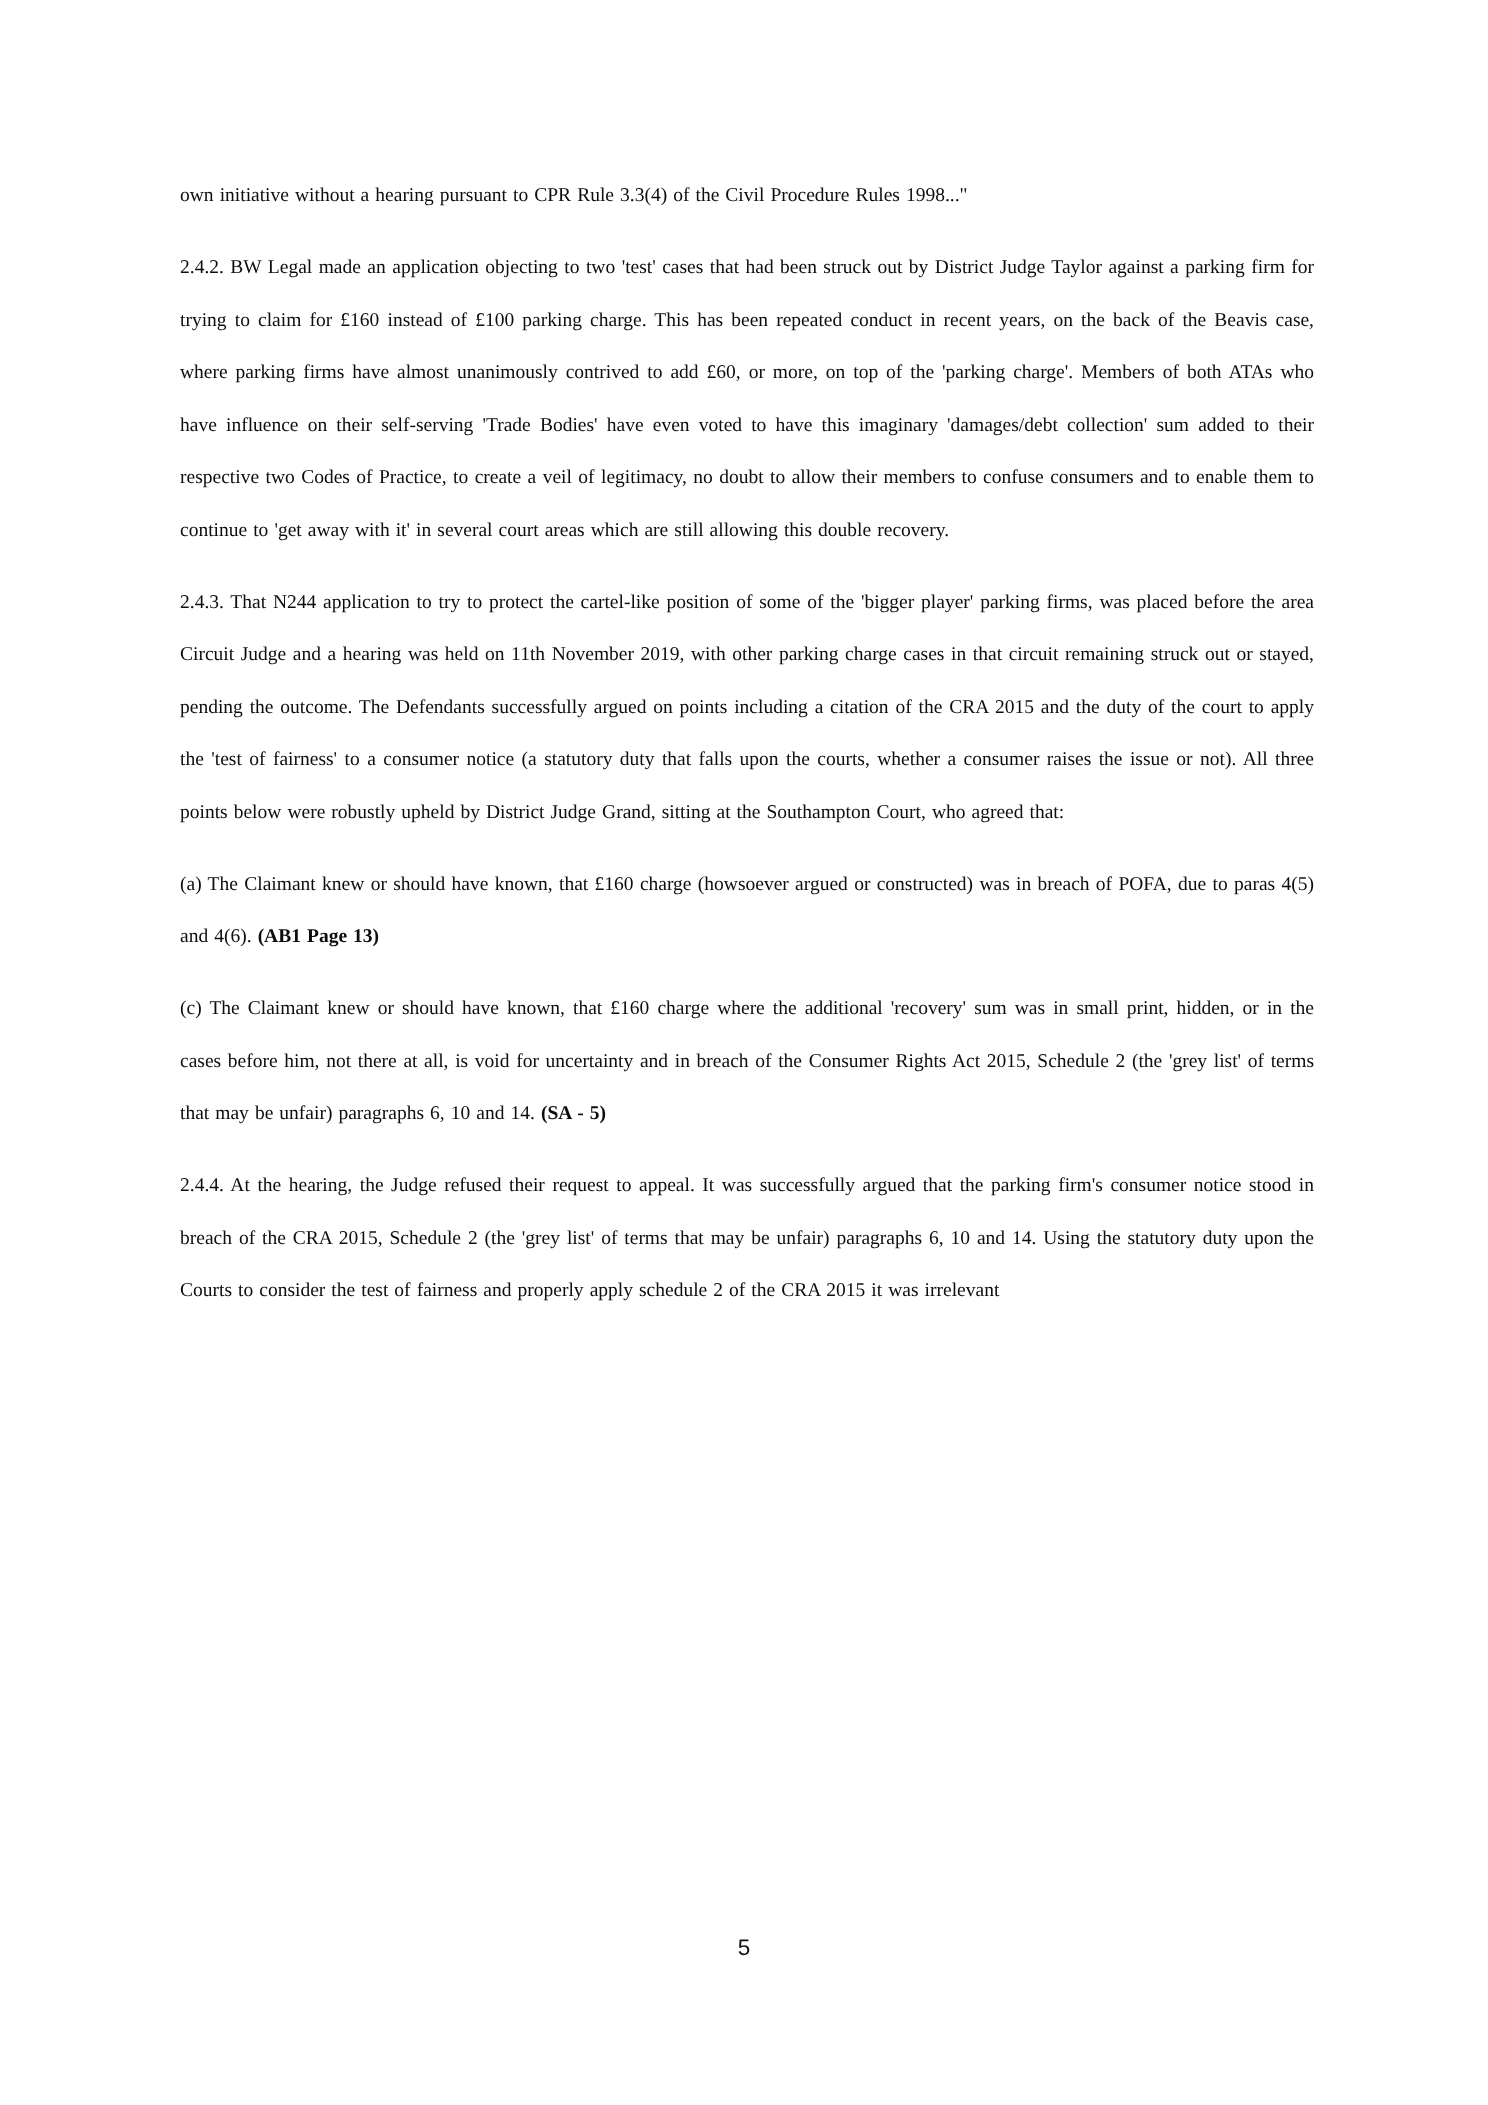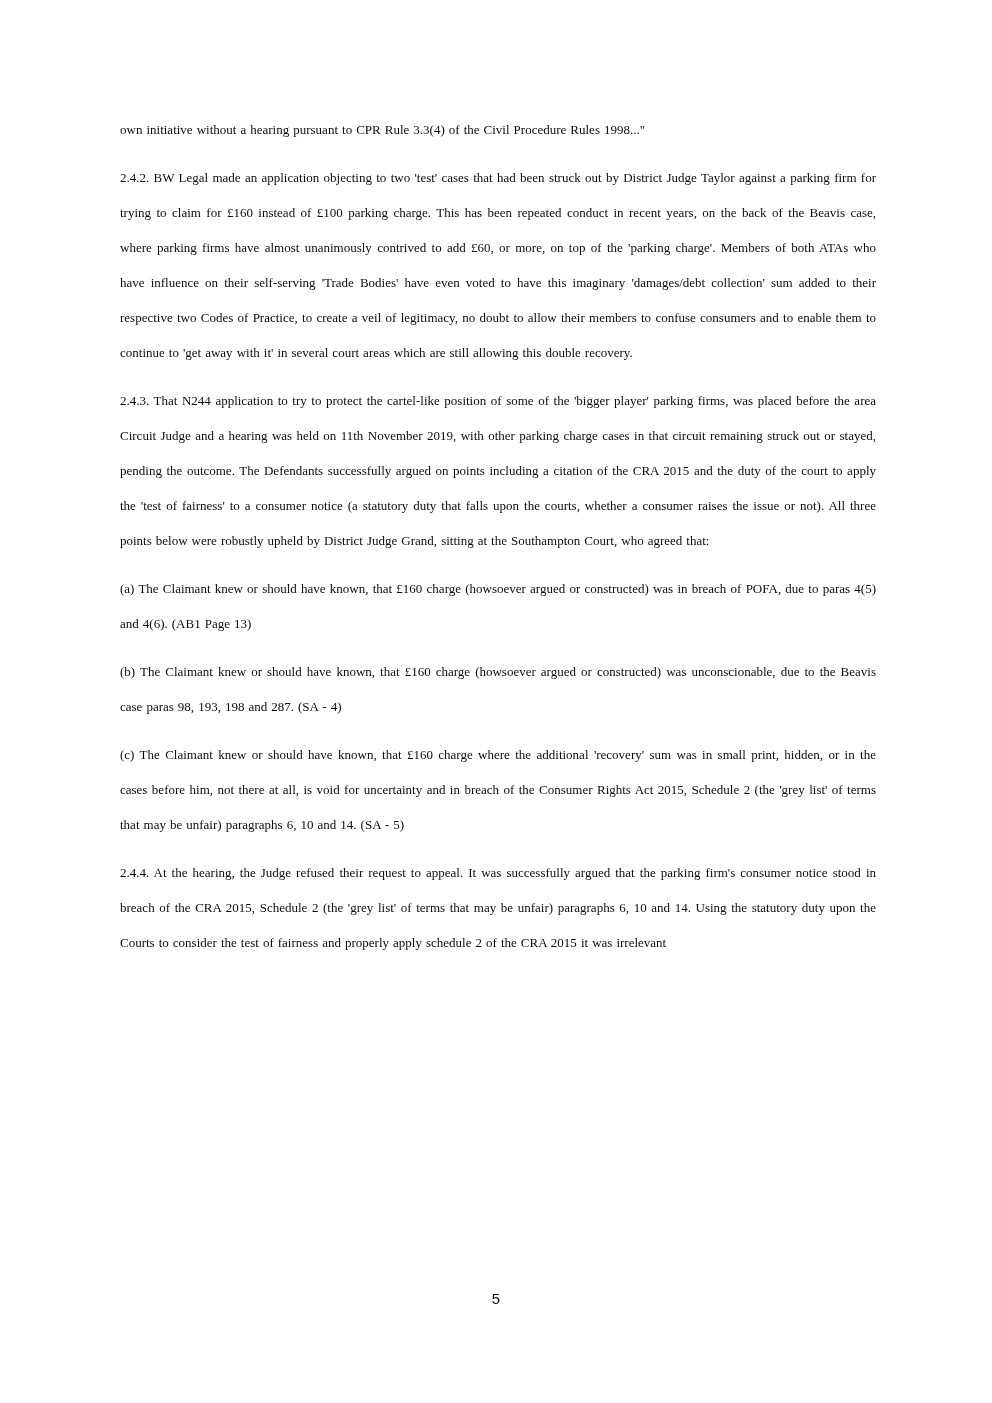--- a/index.html
+++ b/index.html
@@ -25,21 +25,21 @@
   .para {
     margin: 0 0 13px 0;
     font-size: 13px;
     line-height: 35px;
     text-align: justify;
     text-justify: inter-word;
     hyphens: none;
     word-spacing: 0.06em;
   }
   .para strong {
-    font-weight: normal;
+    font-weight: bold;
     margin-top: 44px;
   }
   .footer {
     position: absolute;
     top: 1290px;
     left: 0;
     width: 100%;
     text-align: center;
     font-family: "Liberation Sans", sans-serif;
     font-size: 15px;
@@ -53,21 +53,20 @@
   <div class="content">
 
     <p class="para"><span>own initiative without a hearing pursuant to CPR Rule 3.3(4) of the Civil Procedure Rules 1998..."</span></p>
 
     <p class="para"><span>2.4.2. BW Legal made an application objecting to two 'test' cases that had been struck out by District Judge Taylor against a parking firm for trying to claim for £160 instead of £100 parking charge. This has been repeated conduct in recent years, on the back of the Beavis case, where parking firms have almost unanimously contrived to add £60, or more, on top of the 'parking charge'. Members of both ATAs who have influence on their self-serving 'Trade Bodies' have even voted to have this imaginary 'damages/debt collection' sum added to their respective two Codes of Practice, to create a veil of legitimacy, no doubt to allow their members to confuse consumers and to enable them to continue to 'get away with it' in several court areas which are still allowing this double recovery.</span></p>
 
     <p class="para"><span>2.4.3. That N244 application to try to protect the cartel-like position of some of the 'bigger player' parking firms, was placed before the area Circuit Judge and a hearing was held on 11th November 2019, with other parking charge cases in that circuit remaining struck out or stayed, pending the outcome. The Defendants successfully argued on points including a citation of the CRA 2015 and the duty of the court to apply the 'test of fairness' to a consumer notice (a statutory duty that falls upon the courts, whether a consumer raises the issue or not). All three points below were robustly upheld by District Judge Grand, sitting at the Southampton Court, who agreed that:</span></p>
 
     <p class="para"><span>(a) The Claimant knew or should have known, that £160 charge (howsoever argued or constructed) was in breach of POFA, due to paras 4(5) and 4(6). </span><strong>(AB1 Page 13)</strong></p>
 
-    <p class="para"><span>(b) The Claimant knew or should have known, that £160 charge (howsoever argued or constructed) was unconscionable, due to the Beavis case paras 98, 193, 198 and 287. </span><strong>(SA - 4)</strong></p>
 
     <p class="para"><span>(c) The Claimant knew or should have known, that £160 charge where the additional 'recovery' sum was in small print, hidden, or in the cases before him, not there at all, is void for uncertainty and in breach of the Consumer Rights Act 2015, Schedule 2 (the 'grey list' of terms that may be unfair) paragraphs 6, 10 and 14. </span><strong>(SA - 5)</strong></p>
 
     <p class="para"><span>2.4.4. At the hearing, the Judge refused their request to appeal. It was successfully argued that the parking firm's consumer notice stood in breach of the CRA 2015, Schedule 2 (the 'grey list' of terms that may be unfair) paragraphs 6, 10 and 14. Using the statutory duty upon the Courts to consider the test of fairness and properly apply schedule 2 of the CRA 2015 it was irrelevant</span></p>
 
   </div>
 
   <div class="footer">
     <span>5</span>
   </div>

